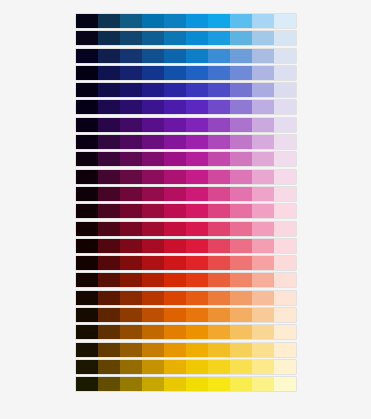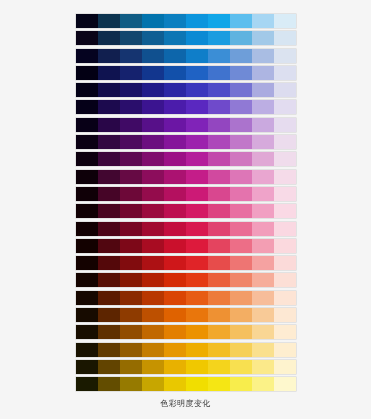--- a/index.html
+++ b/index.html
@@ -322,15 +322,14 @@
         <div class="swatch-cell" style="background: rgb(199, 166, 0);"></div>
         <div class="swatch-cell" style="background: rgb(233, 200, 0);"></div>
         <div class="swatch-cell" style="background: rgb(241, 222, 0);"></div>
         <div class="swatch-cell" style="background: rgb(245, 230, 20);"></div>
         <div class="swatch-cell" style="background: rgb(248, 237, 76);"></div>
         <div class="swatch-cell" style="background: rgb(251, 242, 135);"></div>
         <div class="swatch-cell" style="background: rgb(254, 248, 205);"></div>
       </div>
     </div>
 
-  <div id="caption" style="color: rgb(60, 60, 60);">色彩明度变化</div>
 
 </div>
 
 </body></html>

